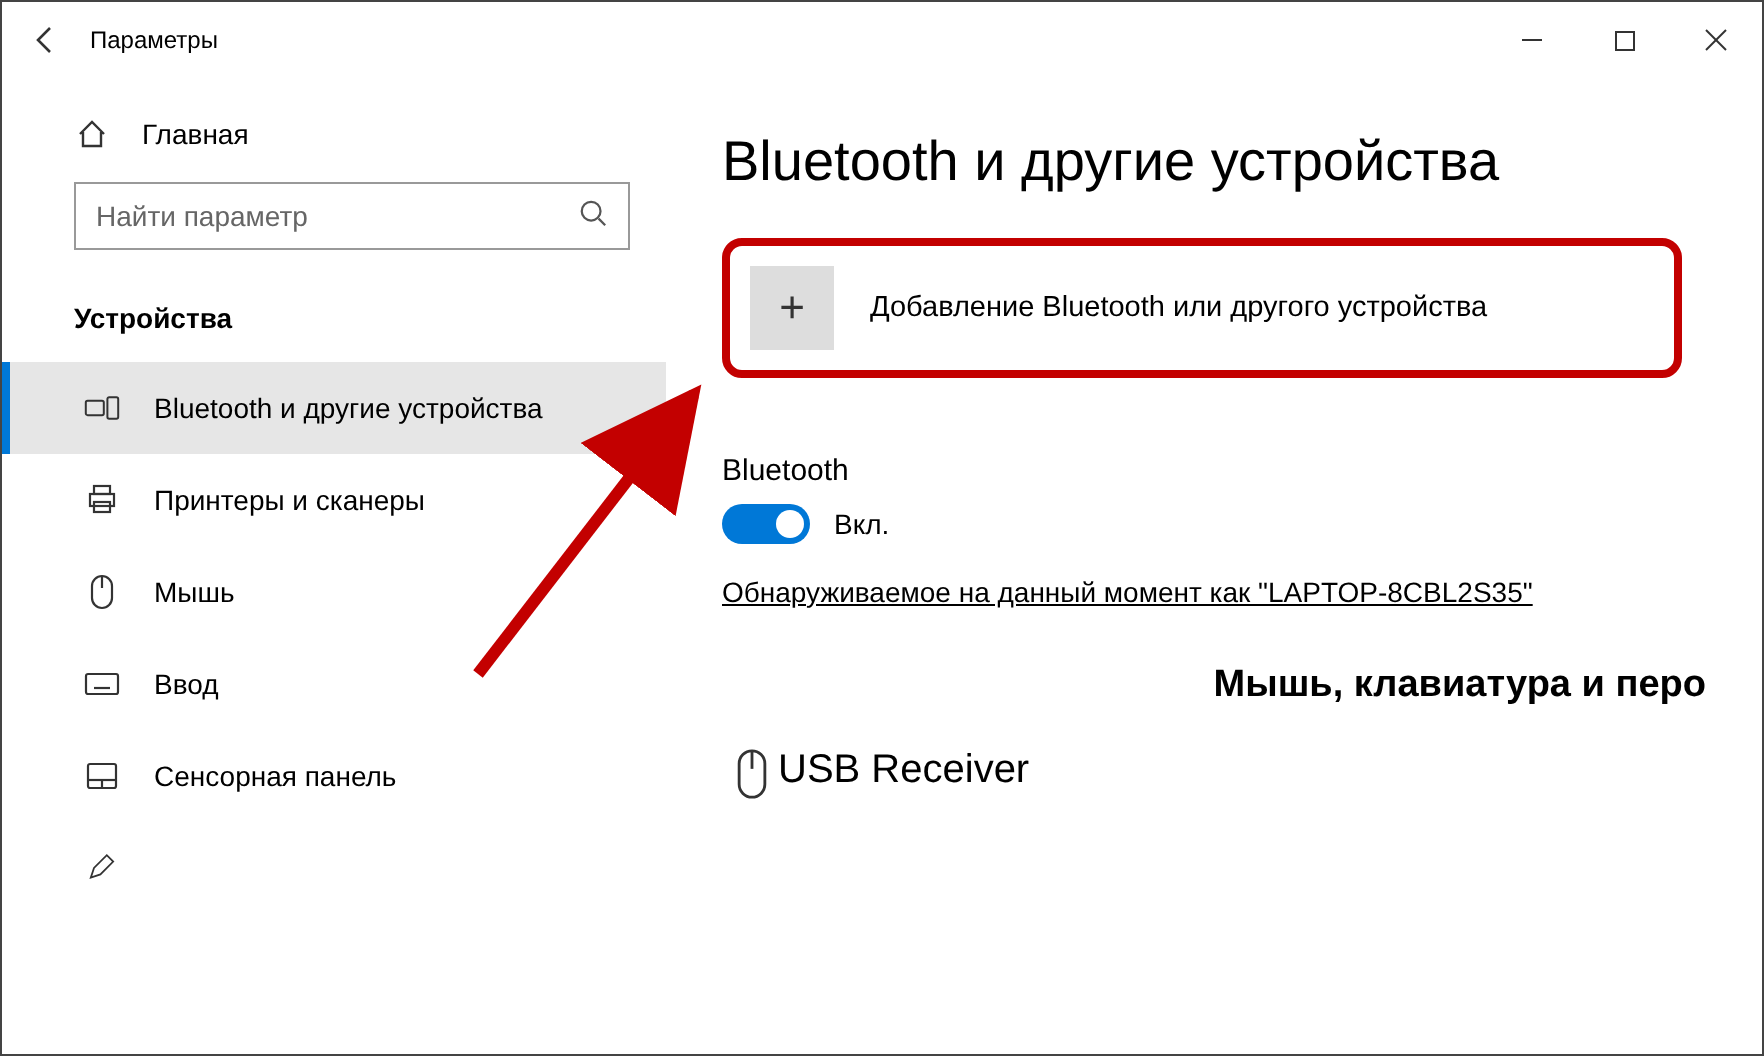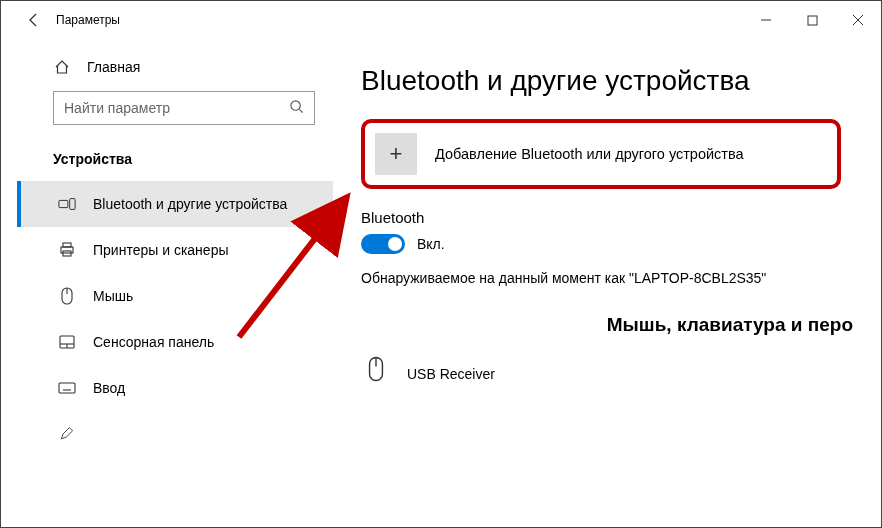--- a/index.html
+++ b/index.html
@@ -11,40 +11,40 @@
     width: 882px;
     height: 528px;
     overflow: hidden;
     position: relative;
     border: 1px solid #444;
   }
   .titlebar {
     height: 38px;
     display: flex;
     align-items: center;
-    padding-left: 19px;
+    padding-left: 8px;
     font-size: 12px;
     color: #000;
   }
   .titlebar .back {
     width: 28px; height: 28px;
     display: flex; align-items: center; justify-content: center;
     margin-right: 8px;
   }
   .titlebar .spacer { flex: 1; }
   .win-controls { display: flex; height: 38px; }
   .win-btn { width: 46px; display: flex; align-items: center; justify-content: center; color:#333; }
   .win-btn svg { display:block; }
   .content-area {
     display: flex;
     height: calc(528px - 38px);
   }
   .sidebar {
     width: 332px;
-    padding: 10px 0 0 16px;
+    padding: 10px 0 0 0;
     display: flex;
     flex-direction: column;
   }
   .home-row {
     display: flex; align-items: center;
     padding: 10px 18px 10px 36px;
     font-size: 14px;
     gap: 16px;
   }
   .home-row .ico { width:18px; display:flex; align-items:center; justify-content:center;}
@@ -104,34 +104,34 @@
   }
   .add-device .plus-box {
     width: 42px; height: 42px;
     background: #ddd;
     display:flex; align-items:center; justify-content:center;
     font-size: 22px;
     color:#333;
     font-weight: 300;
   }
   .add-device .add-label { font-size: 14.5px; }
-  .sec-title { font-size: 15px; font-weight: 400; margin: 20px 0 8px 0; }
+  .sec-title { font-size: 15px; font-weight: 400; margin: 38px 0 8px 0; }
   .sec-title.big { font-size: 19px; font-weight: 600; margin: 28px 0 14px 0; text-align: right; }
   .toggle-row { display:flex; align-items:center; gap:12px; margin-bottom:16px;}
   .toggle {
     width: 44px; height: 20px; border-radius: 10px;
     background: #0078d7; position: relative;
   }
   .toggle::after {
     content:""; position:absolute; right:3px; top:3px;
     width:14px; height:14px; border-radius:50%; background:#fff;
   }
   .toggle-label { font-size:14px; }
-  .discover-line { font-size:14px; margin-bottom: 20px; }
-  .device-row { display:flex; align-items:flex-end; gap:18px; padding: 6px 2px; font-size:14px;}
+  .discover-line { font-size:14px; margin-bottom: 20px; text-decoration: underline; }
+  .device-row { display:flex; align-items:flex-start; padding: 6px 2px; font-size:20px;}
   .device-row .dev-ico { width:26px; display:flex; align-items:center; justify-content:center; color:#444;}
   
   .annot-arrow {
     position:absolute;
     left: 218px; top: 136px;
     pointer-events:none;
   }
 </style>
 </head>
 <body>
@@ -217,41 +217,41 @@
         <svg width="14" height="18" viewBox="0 0 14 18" fill="none" stroke="#333" stroke-width="1.1">
           <rect x="2" y="1" width="10" height="16" rx="5"></rect>
             <line x1="7" y1="1" x2="7" y2="7"></line>
         </svg>
       </span>
       <span>Мышь</span>
     </div>
 
     <div class="nav-item">
       <span class="ico">
-        <svg width="16" height="14" viewBox="0 0 16 14" fill="none" stroke="#333" stroke-width="1.1">
-          <rect x="1" y="1" width="14" height="12" rx="1"></rect>
-            <line x1="1" y1="9" x2="15" y2="9"></line>
-            <line x1="8" y1="9" x2="8" y2="13"></line>
-        </svg>
-      </span>
-      <span>Сенсорная панель</span>
-    </div>
-
-    <div class="nav-item">
-      <span class="ico">
         <svg width="18" height="12" viewBox="0 0 18 12" fill="none" stroke="#333" stroke-width="1.1">
           <rect x="1" y="1" width="16" height="10" rx="1"></rect>
           <line x1="4" y1="4" x2="4" y2="4"></line>
             <line x1="7" y1="4" x2="7" y2="4"></line>
             <line x1="10" y1="4" x2="10" y2="4"></line>
             <line x1="13" y1="4" x2="13" y2="4"></line>
           <line x1="5" y1="8" x2="13" y2="8"></line>
         </svg>
       </span>
       <span>Ввод</span>
+    </div>
+
+    <div class="nav-item">
+      <span class="ico">
+        <svg width="16" height="14" viewBox="0 0 16 14" fill="none" stroke="#333" stroke-width="1.1">
+          <rect x="1" y="1" width="14" height="12" rx="1"></rect>
+            <line x1="1" y1="9" x2="15" y2="9"></line>
+            <line x1="8" y1="9" x2="8" y2="13"></line>
+        </svg>
+      </span>
+      <span>Сенсорная панель</span>
     </div>
 
     <div class="nav-item">
       <span class="ico">
         <svg width="16" height="16" viewBox="0 0 16 16" fill="none" stroke="#333" stroke-width="1.1">
           <path d="M2 14 L4 8 L12 0 L16 4 L8 12 Z" transform="scale(0.8) translate(1,2)"></path>
         </svg>
       </span>
     </div>
   </div>

